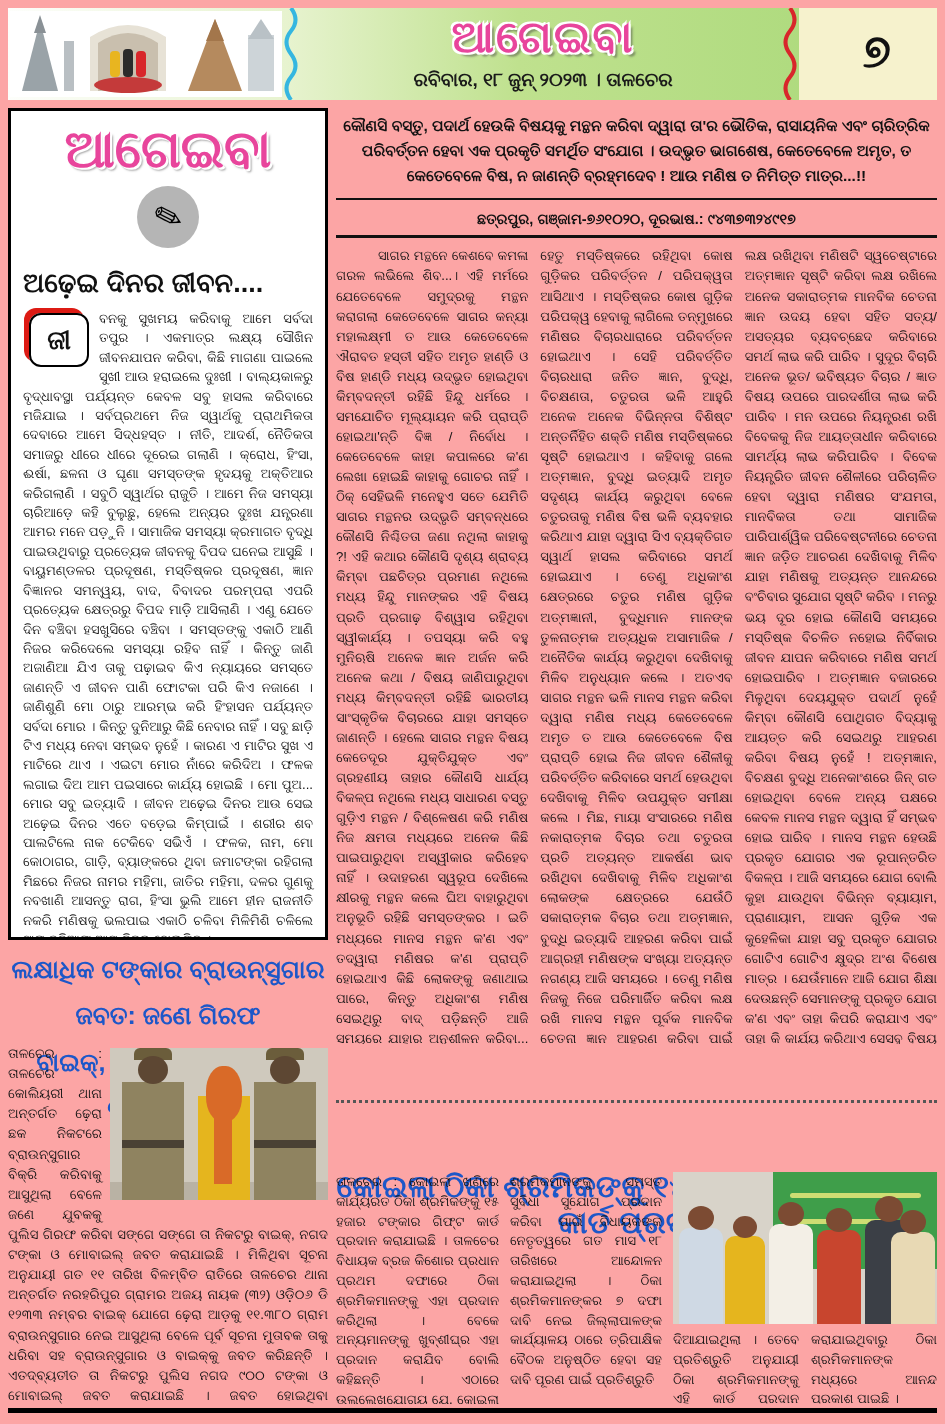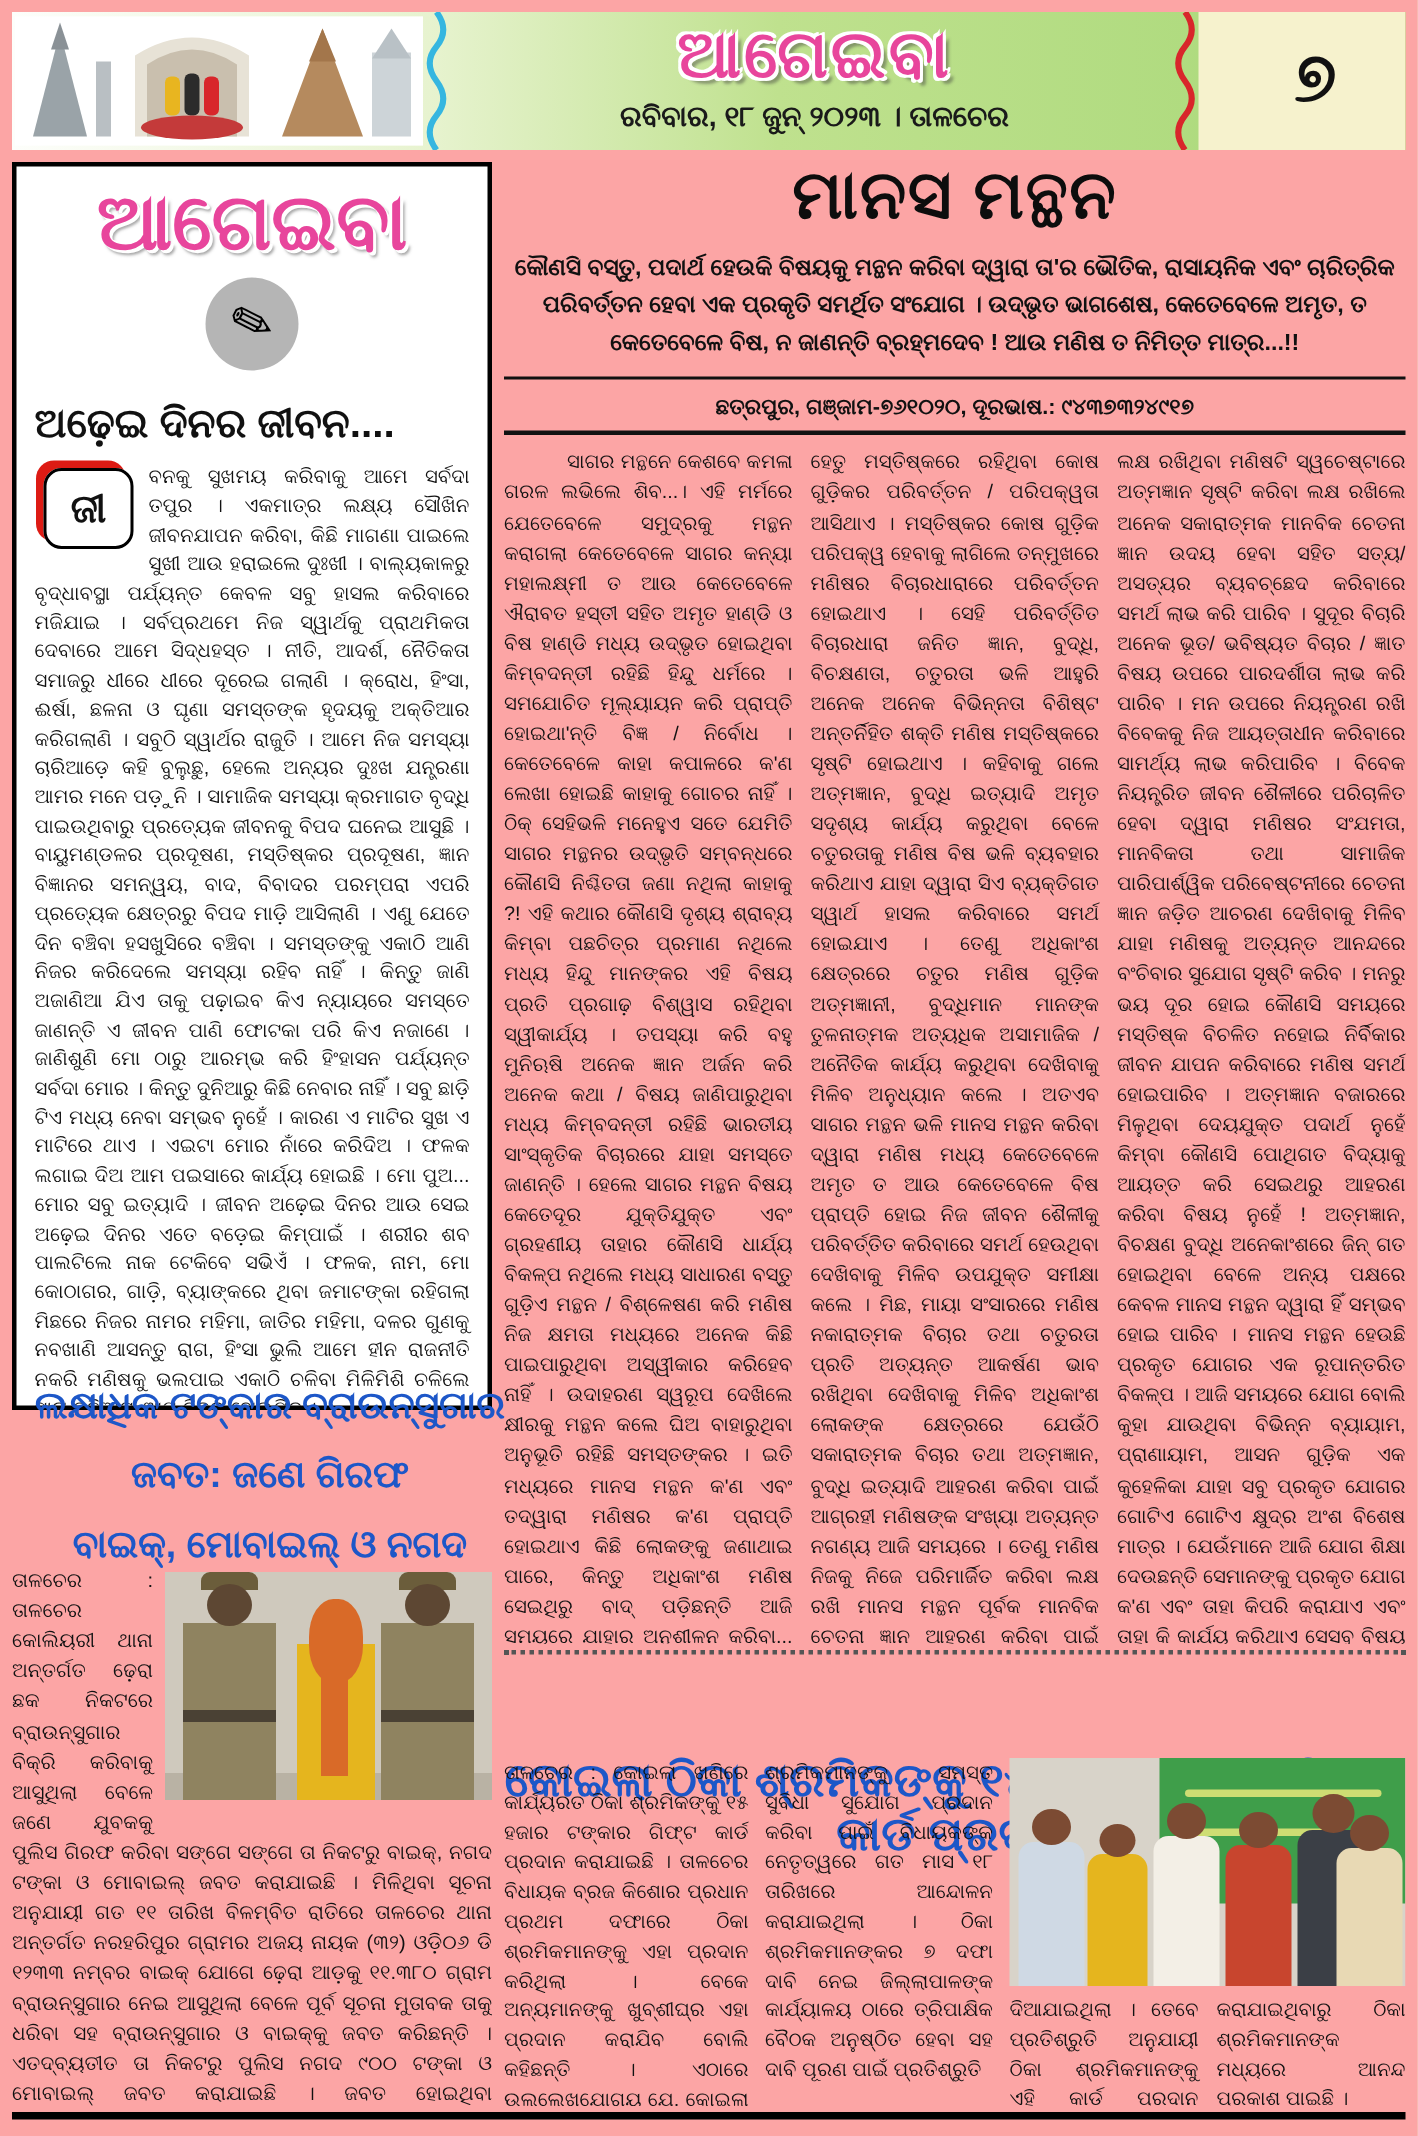--- a/index.html
+++ b/index.html
@@ -28,22 +28,22 @@
   .quill-circle{width:62px;height:62px;border-radius:50%;background:#b5b5b5;margin:6px auto 8px auto;
     display:flex;align-items:center;justify-content:center;}
   .quill-glyph{font-size:34px;color:#000;transform:rotate(-18deg);line-height:1;}
   .edit-band{background:#000;color:#fff;text-align:center;font-size:26px;font-weight:bold;padding:5px 0;}
   .edit-title{font-size:27px;font-weight:bold;color:#111;text-align:left;padding:12px 10px 4px 12px;}
   .edit-body{font-size:13.2px;line-height:1.47;text-align:justify;color:#111;padding:6px 12px 0 12px;}
   .dropcap{float:left;width:56px;height:50px;border:2px solid #000;border-radius:12px;
     box-shadow:-5px -5px 0 0 #dd1b14;margin:4px 10px 2px 6px;display:flex;align-items:center;justify-content:center;
     font-size:26px;font-weight:bold;}
 
-  .left-headline{position:absolute;left:8px;top:914px;width:320px;text-align:center;
-    color:#1d57c8;font-size:25px;font-weight:bold;line-height:1.85;margin-left:12px;}
+  .left-headline{position:absolute;left:8px;top:946px;width:320px;text-align:center;
+    color:#1d57c8;font-size:25px;font-weight:bold;line-height:1.85;}
   .left-article{position:absolute;left:8px;top:1044px;width:320px;height:360px;overflow:hidden;
     font-size:13.4px;line-height:1.5;text-align:justify;color:#111;}
   .police-photo{float:right;width:218px;height:152px;margin:4px 0 6px 8px;position:relative;
     background:#cfc9bd;overflow:hidden;}
   .pp-floor{position:absolute;bottom:0;left:0;right:0;height:18px;background:#b9b2a4;}
   .cop{position:absolute;bottom:0;width:62px;height:118px;background:#8f8360;}
   .cop .head{position:absolute;top:-26px;left:16px;width:30px;height:28px;border-radius:50%;background:#5d4733;}
   .cop .cap{position:absolute;top:-34px;left:12px;width:38px;height:12px;border-radius:6px 6px 0 0;background:#6b5d3b;}
   .cop .belt{position:absolute;top:58px;left:0;width:100%;height:8px;background:#4a4134;}
   .suspect{position:absolute;bottom:0;left:88px;width:52px;height:104px;background:#e5b51e;}
@@ -146,21 +146,20 @@
       <div class="cop" style="right:12px;">
         <div class="cap"></div>
           <div class="head"></div>
           <div class="belt"></div>
       </div>
     </div>
     <span>ତାଳଚେର : ତାଳଚେର କୋଲିୟରୀ ଥାନା ଅନ୍ତର୍ଗତ ଢ଼େରା ଛକ ନିକଟରେ ବ୍ରାଉନ୍‌ସୁଗାର ବିକ୍ରି କରିବାକୁ ଆସୁଥିଲା ବେଳେ ଜଣେ ଯୁବକକୁ ପୁଲିସ ଗିରଫ କରିବା ସଙ୍ଗେ ସଙ୍ଗେ ତା ନିକଟରୁ ବାଇକ୍, ନଗଦ ଟଙ୍କା ଓ ମୋବାଇଲ୍ ଜବତ କରାଯାଇଛି । ମିଳିଥିବା ସୂଚନା ଅନୁଯାୟୀ ଗତ ୧୧ ତାରିଖ ବିଳମ୍ବିତ ରାତିରେ ତାଳଚେର ଥାନା ଅନ୍ତର୍ଗତ ନରହରିପୁର ଗ୍ରାମର ଅଜୟ ନାୟକ (୩୨) ଓଡ଼ି୦୬ ଡି ୧୨୩୩ ନମ୍ବର ବାଇକ୍ ଯୋଗେ ଢ଼େରା ଆଡ଼କୁ ୧୧.୩୮୦ ଗ୍ରାମ ବ୍ରାଉନ୍‌ସୁଗାର ନେଇ ଆସୁଥିଲା ବେଳେ ପୂର୍ବ ସୂଚନା ମୁତାବକ ତାକୁ ଧରିବା ସହ ବ୍ରାଉନ୍‌ସୁଗାର ଓ ବାଇକ୍‌କୁ ଜବତ କରିଛନ୍ତି । ଏତଦ୍‌ବ୍ୟତୀତ ତା ନିକଟରୁ ପୁଲିସ ନଗଦ ୯୦୦ ଟଙ୍କା ଓ ମୋବାଇଲ୍ ଜବତ କରାଯାଇଛି । ଜବତ ହୋଇଥିବା ବ୍ରାଉନ୍‌ସୁଗାରର ମୂଲ୍ୟ ପ୍ରାୟ ଲକ୍ଷାଧିକ ଟଙ୍କା ହେବ ବୋଲି କୁହାଯାଉଛି । ପୁଲିସ ଅଜୟକୁ ଗିରଫ କରି କୋର୍ଟ ଚାଲାଣ କରିଛି ।</span>
   </div>
 
   <div class="main">
-    <div class="main-title">ମାନସ ମନ୍ଥନ</div>
     <div class="standfirst">କୌଣସି ବସ୍ତୁ, ପଦାର୍ଥ ହେଉକି ବିଷୟକୁ ମନ୍ଥନ କରିବା ଦ୍ୱାରା ତା'ର ଭୌତିକ, ରାସାୟନିକ ଏବଂ ଚାରିତ୍ରିକ ପରିବର୍ତ୍ତନ ହେବା ଏକ ପ୍ରକୃତି ସମର୍ଥିତ ସଂଯୋଗ । ଉଦ୍ଭୃତ ଭାଗଶେଷ, କେତେବେଳେ ଅମୃତ, ତ କେତେବେଳେ ବିଷ, ନ ଜାଣନ୍ତି ବ୍ରହ୍ମଦେବ ! ଆଉ ମଣିଷ ତ ନିମିତ୍ତ ମାତ୍ର...!!</div>
     <div class="byline-box">
       <div class="contact">ଛତ୍ରପୁର, ଗଞ୍ଜାମ-୭୬୧୦୨୦, ଦୂରଭାଷ.: ୯୪୩୭୩୨୪୯୧୭</div>
     </div>
     <div class="cols">
       <div class="col"><span class="indent"></span><span>ସାଗର ମନ୍ଥନେ କେଶବେ କମଳା ଗରଳ ଲଭିଲେ ଶିବ...। ଏହି ମର୍ମରେ ଯେତେବେଳେ ସମୁଦ୍ରକୁ ମନ୍ଥନ କରାଗଲା କେତେବେଳେ ସାଗର କନ୍ୟା ମହାଲକ୍ଷ୍ମୀ ତ ଆଉ କେତେବେଳେ ଐରାବତ ହସ୍ତୀ ସହିତ ଅମୃତ ହାଣ୍ଡି ଓ ବିଷ ହାଣ୍ଡି ମଧ୍ୟ ଉଦ୍ଭୃତ ହୋଇଥିବା କିମ୍ବଦନ୍ତୀ ରହିଛି ହିନ୍ଦୁ ଧର୍ମରେ । ସମଯୋଚିତ ମୂଲ୍ୟାୟନ କରି ପ୍ରାପ୍ତି ହୋଇଥା'ନ୍ତି ବିଜ୍ଞ / ନିର୍ବୋଧ । କେତେବେଳେ କାହା କପାଳରେ କ'ଣ ଲେଖା ହୋଇଛି କାହାକୁ ଗୋଚର ନାହିଁ । ଠିକ୍ ସେହିଭଳି ମନେହୁଏ ସତେ ଯେମିତି ସାଗର ମନ୍ଥନର ଉଦ୍ଭୃତି ସମ୍ବନ୍ଧରେ କୌଣସି ନିଶ୍ଚିତତା ଜଣା ନଥିଲା କାହାକୁ ?! ଏହି କଥାର କୌଣସି ଦୃଶ୍ୟ ଶ୍ରାବ୍ୟ କିମ୍ବା ପଛଚିତ୍ର ପ୍ରମାଣ ନଥିଲେ ମଧ୍ୟ ହିନ୍ଦୁ ମାନଙ୍କର ଏହି ବିଷୟ ପ୍ରତି ପ୍ରଗାଢ଼ ବିଶ୍ୱାସ ରହିଥିବା ସ୍ୱୀକାର୍ଯ୍ୟ । ତପସ୍ୟା କରି ବହୁ ମୁନିଋଷି ଅନେକ ଜ୍ଞାନ ଅର୍ଜନ କରି ଅନେକ କଥା / ବିଷୟ ଜାଣିପାରୁଥିବା ମଧ୍ୟ କିମ୍ବଦନ୍ତୀ ରହିଛି ଭାରତୀୟ ସାଂସ୍କୃତିକ ବିଚାରରେ ଯାହା ସମସ୍ତେ ଜାଣନ୍ତି । ହେଲେ ସାଗର ମନ୍ଥନ ବିଷୟ କେତେଦୂର ଯୁକ୍ତିଯୁକ୍ତ ଏବଂ ଗ୍ରହଣୀୟ ତାହାର କୌଣସି ଧାର୍ଯ୍ୟ ବିକଳ୍ପ ନଥିଲେ ମଧ୍ୟ ସାଧାରଣ ବସ୍ତୁ ଗୁଡ଼ିଏ ମନ୍ଥନ / ବିଶ୍ଳେଷଣ କରି ମଣିଷ ନିଜ କ୍ଷମତା ମଧ୍ୟରେ ଅନେକ କିଛି ପାଇପାରୁଥିବା ଅସ୍ୱୀକାର କରିହେବ ନାହିଁ । ଉଦାହରଣ ସ୍ୱରୂପ ଦେଖିଲେ କ୍ଷୀରକୁ ମନ୍ଥନ କଲେ ଘିଅ ବାହାରୁଥିବା ଅନୁଭୂତି ରହିଛି ସମସ୍ତଙ୍କର । ଇତି ମଧ୍ୟରେ ମାନସ ମନ୍ଥନ କ'ଣ ଏବଂ ତଦ୍ୱାରା ମଣିଷର କ'ଣ ପ୍ରାପ୍ତି ହୋଇଥାଏ କିଛି ଲୋକଙ୍କୁ ଜଣାଥାଇ ପାରେ, କିନ୍ତୁ ଅଧିକାଂଶ ମଣିଷ ସେଇଥିରୁ ବାଦ୍ ପଡ଼ିଛନ୍ତି ଆଜି ସମୟରେ ଯାହାର ଅନୁଶୀଳନ କରିବା... ମଣିଷ ମସ୍ତିଷ୍କର ଗଭୀରତା ଆକଳନ କରିବାକୁ ଗଲେ ଜାଣିହେବ ଯେ ତାହା ସମୁଦ୍ର ଠାରୁ ଅଧିକ ଗଭୀର ଏବଂ ଅନ୍ତରୀକ୍ଷ ଠାରୁ ମଧ୍ୟ ଅନନ୍ତ ଅମାପ । ସେହି ଅମାପ ଗଭୀରକୁ ମନ୍ଥନ କରିବା ଦ୍ୱାରା ଯାହାସବୁ ପ୍ରାପ୍ତି ହେବାର ସମ୍ଭାବନା ରହିଥାଏ ତାହା ମଧ୍ୟ ଆକଳନ କରିହେବ ନାହିଁ । ମାନସ ମନ୍ଥନ ଏକ ଭୌତିକ କ୍ରିୟା ଯାହା କରିବା ଦ୍ୱାରା ଶରୀର ତଥା ମସ୍ତିଷ୍କରେ କିଛି ରାସାୟନିକ ପ୍ରତିକ୍ରିୟା ସୃଷ୍ଟି ହୋଇଥାଏ । ସେହି ପ୍ରତିକ୍ରିୟା</span></div>
       <div class="col"><span>ହେତୁ ମସ୍ତିଷ୍କରେ ରହିଥିବା କୋଷ ଗୁଡ଼ିକର ପରିବର୍ତ୍ତନ / ପରିପକ୍ୱତା ଆସିଥାଏ । ମସ୍ତିଷ୍କର କୋଷ ଗୁଡ଼ିକ ପରିପକ୍ୱ ହେବାକୁ ଲାଗିଲେ ତନ୍ମୁଖରେ ମଣିଷର ବିଚାରଧାରାରେ ପରିବର୍ତ୍ତନ ହୋଇଥାଏ । ସେହି ପରିବର୍ତ୍ତିତ ବିଚାରଧାରା ଜନିତ ଜ୍ଞାନ, ବୁଦ୍ଧି, ବିଚକ୍ଷଣତା, ଚତୁରତା ଭଳି ଆହୁରି ଅନେକ ଅନେକ ବିଭିନ୍ନତା ବିଶିଷ୍ଟ ଅନ୍ତର୍ନିହିତ ଶକ୍ତି ମଣିଷ ମସ୍ତିଷ୍କରେ ସୃଷ୍ଟି ହୋଇଥାଏ । କହିବାକୁ ଗଲେ ଅତ୍ମଜ୍ଞାନ, ବୁଦ୍ଧି ଇତ୍ୟାଦି ଅମୃତ ସଦୃଶ୍ୟ କାର୍ଯ୍ୟ କରୁଥିବା ବେଳେ ଚତୁରତାକୁ ମଣିଷ ବିଷ ଭଳି ବ୍ୟବହାର କରିଥାଏ ଯାହା ଦ୍ୱାରା ସିଏ ବ୍ୟକ୍ତିଗତ ସ୍ୱାର୍ଥ ହାସଲ କରିବାରେ ସମର୍ଥ ହୋଇଯାଏ । ତେଣୁ ଅଧିକାଂଶ କ୍ଷେତ୍ରରେ ଚତୁର ମଣିଷ ଗୁଡ଼ିକ ଅତ୍ମଜ୍ଞାନୀ, ବୁଦ୍ଧିମାନ ମାନଙ୍କ ତୁଳନାତ୍ମକ ଅତ୍ୟଧିକ ଅସାମାଜିକ / ଅନୈତିକ କାର୍ଯ୍ୟ କରୁଥିବା ଦେଖିବାକୁ ମିଳିବ ଅନୁଧ୍ୟାନ କଲେ । ଅତଏବ ସାଗର ମନ୍ଥନ ଭଳି ମାନସ ମନ୍ଥନ କରିବା ଦ୍ୱାରା ମଣିଷ ମଧ୍ୟ କେତେବେଳେ ଅମୃତ ତ ଆଉ କେତେବେଳେ ବିଷ ପ୍ରାପ୍ତି ହୋଇ ନିଜ ଜୀବନ ଶୈଳୀକୁ ପରିବର୍ତ୍ତିତ କରିବାରେ ସମର୍ଥ ହେଉଥିବା ଦେଖିବାକୁ ମିଳିବ ଉପଯୁକ୍ତ ସମୀକ୍ଷା କଲେ । ମିଛ, ମାୟା ସଂସାରରେ ମଣିଷ ନକାରାତ୍ମକ ବିଚାର ତଥା ଚତୁରତା ପ୍ରତି ଅତ୍ୟନ୍ତ ଆକର୍ଷଣ ଭାବ ରଖିଥିବା ଦେଖିବାକୁ ମିଳିବ ଅଧିକାଂଶ ଲୋକଙ୍କ କ୍ଷେତ୍ରରେ ଯେଉଁଠି ସକାରାତ୍ମକ ବିଚାର ତଥା ଅତ୍ମଜ୍ଞାନ, ବୁଦ୍ଧି ଇତ୍ୟାଦି ଆହରଣ କରିବା ପାଇଁ ଆଗ୍ରହୀ ମଣିଷଙ୍କ ସଂଖ୍ୟା ଅତ୍ୟନ୍ତ ନଗଣ୍ୟ ଆଜି ସମୟରେ । ତେଣୁ ମଣିଷ ନିଜକୁ ନିଜେ ପରିମାର୍ଜିତ କରିବା ଲକ୍ଷ ରଖି ମାନସ ମନ୍ଥନ ପୂର୍ବକ ମାନବିକ ଚେତନା ଜ୍ଞାନ ଆହରଣ କରିବା ପାଇଁ ଆଗ୍ରହୀ ନହେଲେ କୌଣସି ସୂତ୍ରରେ ତାକୁ ପରିବର୍ତ୍ତନ କରିବା ଅସମ୍ଭବ । ମାନସ ମନ୍ଥନ କ'ଣ ଓ ତଦ୍ୱାରା ମଣିଷ କି ଫଳ ପ୍ରାପ୍ତି ହେବ ଏବଂ ତାହା କିପରି କରାଯାଇ ପାରିବ ବିଚାର କରି ଦେଖିବା... ! ଉପର ଲିଖିତ ବିଷୟ ଉପରେ ଆଧାରିତ ମାନସ ମନ୍ଥନ ଦ୍ୱାରା ମଣିଷର ମସ୍ତିଷ୍କ ପରିପକ୍ୱ ହୋଇ ଜ୍ଞାନ, ବୁଦ୍ଧି ତଥା ଚତୁରତା ଭଳି ଆହୁରି ଅନେକ ଆଚରଣରେ ପରିବର୍ତ୍ତନ ହୋଇଥାଏ । ମାନସ ମନ୍ଥନ କରିବା</span></div>
       <div class="col"><span>ଲକ୍ଷ ରଖିଥିବା ମଣିଷଟି ସ୍ୱଚେଷ୍ଟାରେ ଅତ୍ମଜ୍ଞାନ ସୃଷ୍ଟି କରିବା ଲକ୍ଷ ରଖିଲେ ଅନେକ ସକାରାତ୍ମକ ମାନବିକ ଚେତନା ଜ୍ଞାନ ଉଦୟ ହେବା ସହିତ ସତ୍ୟ/ ଅସତ୍ୟର ବ୍ୟବଚ୍ଛେଦ କରିବାରେ ସମର୍ଥ ଲାଭ କରି ପାରିବ । ସୁଦୂର ବିଚାରି ଅନେକ ଭୂତ/ ଭବିଷ୍ୟତ ବିଚାର / ଜ୍ଞାତ ବିଷୟ ଉପରେ ପାରଦର୍ଶୀତା ଲାଭ କରି ପାରିବ । ମନ ଉପରେ ନିୟନ୍ତ୍ରଣ ରଖି ବିବେକକୁ ନିଜ ଆୟତ୍ତାଧୀନ କରିବାରେ ସାମର୍ଥ୍ୟ ଲାଭ କରିପାରିବ । ବିବେକ ନିୟନ୍ତ୍ରିତ ଜୀବନ ଶୈଳୀରେ ପରିଚାଳିତ ହେବା ଦ୍ୱାରା ମଣିଷର ସଂଯମତା, ମାନବିକତା ତଥା ସାମାଜିକ ପାରିପାର୍ଶ୍ୱିକ ପରିବେଷ୍ଟନୀରେ ଚେତନା ଜ୍ଞାନ ଜଡ଼ିତ ଆଚରଣ ଦେଖିବାକୁ ମିଳିବ ଯାହା ମଣିଷକୁ ଅତ୍ୟନ୍ତ ଆନନ୍ଦରେ ବଂଚିବାର ସୁଯୋଗ ସୃଷ୍ଟି କରିବ । ମନରୁ ଭୟ ଦୂର ହୋଇ କୌଣସି ସମୟରେ ମସ୍ତିଷ୍କ ବିଚଳିତ ନହୋଇ ନିର୍ବିକାର ଜୀବନ ଯାପନ କରିବାରେ ମଣିଷ ସମର୍ଥ ହୋଇପାରିବ । ଅତ୍ମଜ୍ଞାନ ବଜାରରେ ମିଳୁଥିବା ଦେୟଯୁକ୍ତ ପଦାର୍ଥ ନୁହେଁ କିମ୍ବା କୌଣସି ପୋଥିଗତ ବିଦ୍ୟାକୁ ଆୟତ୍ତ କରି ସେଇଥରୁ ଆହରଣ କରିବା ବିଷୟ ନୁହେଁ ! ଅତ୍ମଜ୍ଞାନ, ବିଚକ୍ଷଣ ବୁଦ୍ଧି ଅନେକାଂଶରେ ଜିନ୍ ଗତ ହୋଇଥିବା ବେଳେ ଅନ୍ୟ ପକ୍ଷରେ କେବଳ ମାନସ ମନ୍ଥନ ଦ୍ୱାରା ହିଁ ସମ୍ଭବ ହୋଇ ପାରିବ । ମାନସ ମନ୍ଥନ ହେଉଛି ପ୍ରକୃତ ଯୋଗର ଏକ ରୂପାନ୍ତରିତ ବିକଳ୍ପ । ଆଜି ସମୟରେ ଯୋଗ ବୋଲି କୁହା ଯାଉଥିବା ବିଭିନ୍ନ ବ୍ୟାୟାମ, ପ୍ରାଣାୟାମ, ଆସନ ଗୁଡ଼ିକ ଏକ କୁହେଳିକା ଯାହା ସବୁ ପ୍ରକୃତ ଯୋଗର ଗୋଟିଏ ଗୋଟିଏ କ୍ଷୁଦ୍ର ଅଂଶ ବିଶେଷ ମାତ୍ର । ଯେଉଁମାନେ ଆଜି ଯୋଗ ଶିକ୍ଷା ଦେଉଛନ୍ତି ସେମାନଙ୍କୁ ପ୍ରକୃତ ଯୋଗ କ'ଣ ଏବଂ ତାହା କିପରି କରାଯାଏ ଏବଂ ତାହା କି କାର୍ଯ୍ୟ କରିଥାଏ ସେସବୁ ବିଷୟ ହୁଏତ କାହାକୁ ଜଣାଥିବ ସନ୍ଦେହ ?! ପ୍ରକୃତ ଯୋଗ ମାଧ୍ୟମରେ ହିଁ ମାନସ ମନ୍ଥନ କରାଯାଇ ଥାଏ ଯାହା ବୁଝିବା ଏକ ଜଟିଳ ବିଷୟ ! ସାମାଜିକ ପ୍ରହେଳିକାରେ ବ୍ୟବସାୟୀକରଣ କରି ବିତରଣ କରାଯାଉଥିବା ଯୋଗ- ବ୍ୟାୟାମ, ପ୍ରାଣାୟାମ, ଆସନ ଗୁଡ଼ିକ ଶାରୀରିକ ସୁସ୍ଥତା ପ୍ରତି ସହାୟକ ହେଉଥିଲେ ହେଁ ମାନସିକ ସ୍ତରରେ ତାହାର କୌଣସି ପ୍ରଭାବ ପଡ଼ିନଥାଏ । (କ୍ରମଶଃ)</span></div>
     </div>
   </div>

